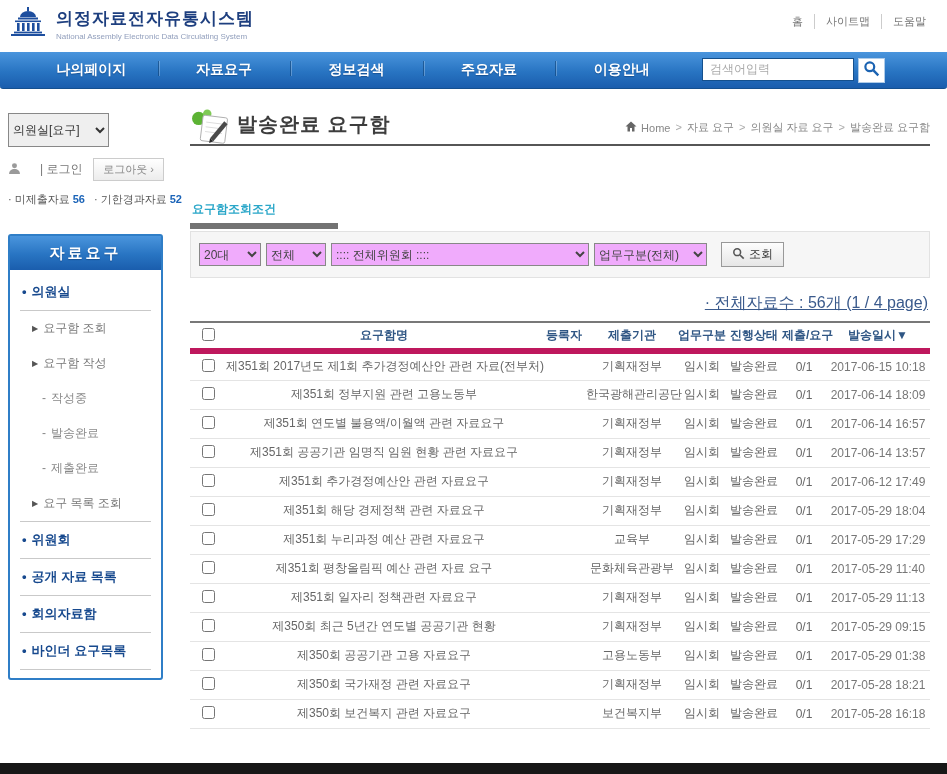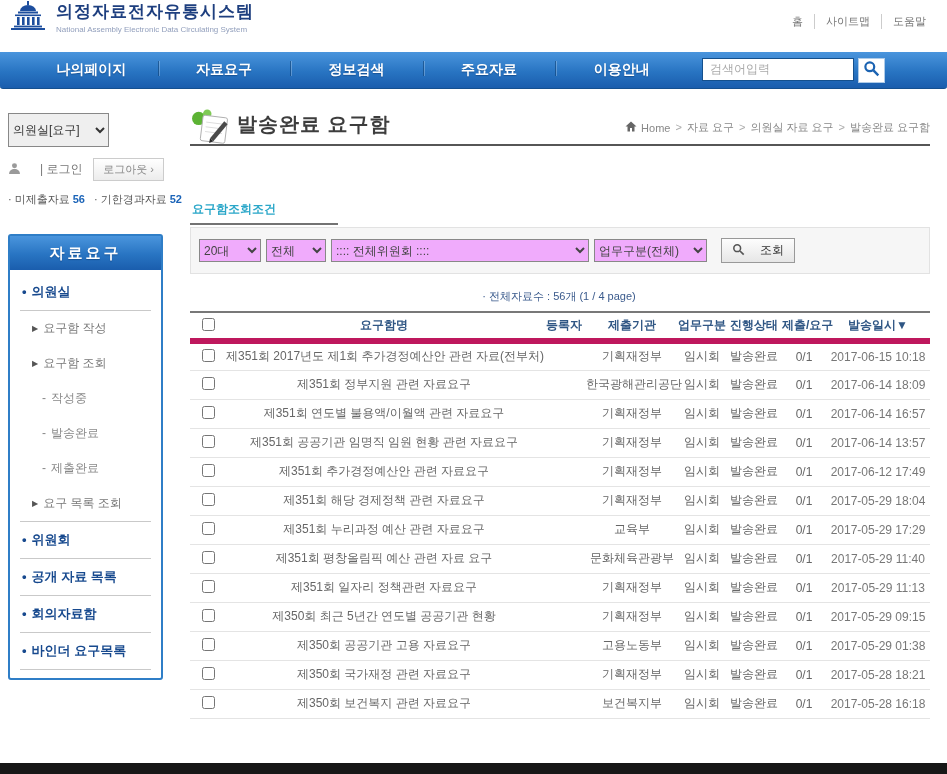--- a/index.html
+++ b/index.html
@@ -5,21 +5,21 @@
   * { box-sizing: border-box; margin: 0; padding: 0; }
   html,body { background:#fff; }
   body {
     width: 947px; height: 774px; margin: 0 auto; position: relative;
     font-family: "Liberation Sans", "DejaVu Sans", sans-serif;
     display: flex; flex-direction: column; overflow: hidden;
   }
 
   
   .top-header { height: 52px; position: relative; flex-shrink: 0; }
-  .logo-wrap { position: absolute; left: 8px; top: 0; display: flex; align-items: center; gap: 8px; cursor: pointer; }
+  .logo-wrap { position: absolute; left: 8px; top: 7px; display: flex; gap: 8px; cursor: pointer; }
   .logo-kr { font-size: 17px; font-weight: bold; color: #1e3f7f; letter-spacing: 1px; }
   .logo-en { font-size: 8px; color: #93a0bd; margin-top: 2px; }
   .util-links { position: absolute; right: 10px; top: 14px; display: flex; font-size: 11px; color: #777; }
   .util-link { padding: 0 11px; cursor: pointer; }
   .util-link + .util-link { border-left: 1px solid #ccc; }
 
   
   .nav {
     height: 37px; flex-shrink: 0; display: flex; align-items: center;
     background: linear-gradient(180deg, #4a95dd 0%, #2874c2 55%, #1a5dad 100%);
@@ -87,38 +87,38 @@
   .memo-icon { margin: 0 5px -7px 0; }
   .page-title { font-size: 20px; font-weight: bold; color: #3d3d3d; letter-spacing: 1px; padding-bottom: 4px; }
   .breadcrumb { margin-left: auto; display: flex; align-items: center; font-size: 11px; color: #888; padding-bottom: 7px; }
   .breadcrumb .home-icon { margin-right: 4px; }
   .crumb { cursor: pointer; }
   .crumb + .crumb::before { content: ">"; margin: 0 5px; color: #aaa; }
 
   .section-label-row { margin-top: 25px; }
   .section-label {
     display: inline-block; font-size: 12px; font-weight: bold; color: #2ba7c9;
-    border-bottom: 2px solid #737373; padding: 0 62px 5px 2px; margin-top: 30px;
+    border-bottom: 6px solid #737373; padding: 0 62px 5px 2px; margin-top: 30px;
   }
   .filter-box {
     margin-top: 2px; background: #f6f6f6; border: 1px solid #e2e2e2;
     padding: 10px 8px; display: flex; align-items: center; gap: 5px;
   }
   .filter-box select { height: 23px; font-size: 12px; border: 1px solid #888; background: #f0abfc; color: #444; }
   select[data-name="term-select"] { width: 62px; }
   select[data-name="session-select"] { width: 60px; }
   select[data-name="committee-select"] { width: 258px; }
   select[data-name="worktype-select"] { width: 113px; }
   .search-btn {
     margin-left: 9px; height: 25px; padding: 0 10px; font-size: 12px; color: #333;
     border: 1px solid #999; background: linear-gradient(#fdfdfd, #e6e6e6);
-    display: flex; align-items: center; gap: 15px; cursor: pointer;
-  }
-
-  .total-row { text-align: center; font-size: 11px; color: #3a5a8c; margin: 15px 2px 7px 0; }
+    display: flex; align-items: center; gap: 4px; cursor: pointer;
+  }
+
+  .total-row { text-align: right; font-size: 16px; color: #3a5a8c; margin: 15px 2px 7px 0; text-decoration: underline; }
 
   table { width: 100%; border-collapse: collapse; table-layout: fixed; }
   col.c-chk { width: 36px; }  col.c-title { width: 316px; } col.c-reg { width: 44px; }
   col.c-agn { width: 92px; }  col.c-work { width: 48px; }   col.c-st { width: 56px; }
   col.c-ratio { width: 44px; } col.c-date { width: 104px; }
   thead th {
     border-top: 2px solid #787878; border-bottom: 6px solid #be185d;
     height: 29px; font-size: 12px; font-weight: bold; color: #2f5684;
     white-space: nowrap; overflow: visible;
   }
@@ -223,25 +223,25 @@
 
     <div class="menu-box" data-name="sidebar-menu">
       <div class="menu-title" data-name="sidebar-menu-title">자료요구</div>
       <div class="menu-list" data-name="sidebar-menu-list">
 
           <div class="menu-item" data-name="sidebar-menu-item" data-type="head">
             <span class="bullet" data-name="menu-bullet-icon">•</span><span>의원실</span>
           </div>
 
           <div class="menu-item" data-name="sidebar-menu-item" data-type="arrow">
+            <span class="bullet" data-name="menu-bullet-icon">▶</span><span>요구함 조회</span>
+          </div>
+
+          <div class="menu-item" data-name="sidebar-menu-item" data-type="arrow">
             <span class="bullet" data-name="menu-bullet-icon">▶</span><span>요구함 작성</span>
-          </div>
-
-          <div class="menu-item" data-name="sidebar-menu-item" data-type="arrow">
-            <span class="bullet" data-name="menu-bullet-icon">▶</span><span>요구함 조회</span>
           </div>
 
           <div class="menu-item" data-name="sidebar-menu-item" data-type="dash">
             <span class="bullet" data-name="menu-bullet-icon">-</span><span>작성중</span>
           </div>
 
           <div class="menu-item" data-name="sidebar-menu-item" data-type="dash">
             <span class="bullet" data-name="menu-bullet-icon">-</span><span>발송완료</span>
           </div>
 
@@ -389,21 +389,21 @@
             <td data-name="work-type">임시회</td>
             <td data-name="status">발송완료</td>
             <td data-name="submit-ratio">0/1</td>
             <td class="cell-date" data-name="sent-date">2017-06-15 10:18</td>
           </tr>
 
           <tr data-name="table-row">
             <td data-name="row-checkbox-cell">
               <input type="checkbox" data-name="row-checkbox" style="">
             </td>
-            <td class="cell-title" data-name="request-title">제351회 정부지원 관련 자료요구</td>
+            <td class="cell-title" data-name="request-title">제351회 정부지원 관련 고용노동부</td>
             <td data-name="registrant"></td>
             <td data-name="agency">한국광해관리공단</td>
             <td data-name="work-type">임시회</td>
             <td data-name="status">발송완료</td>
             <td data-name="submit-ratio">0/1</td>
             <td class="cell-date" data-name="sent-date">2017-06-14 18:09</td>
           </tr>
 
           <tr data-name="table-row">
             <td data-name="row-checkbox-cell">

